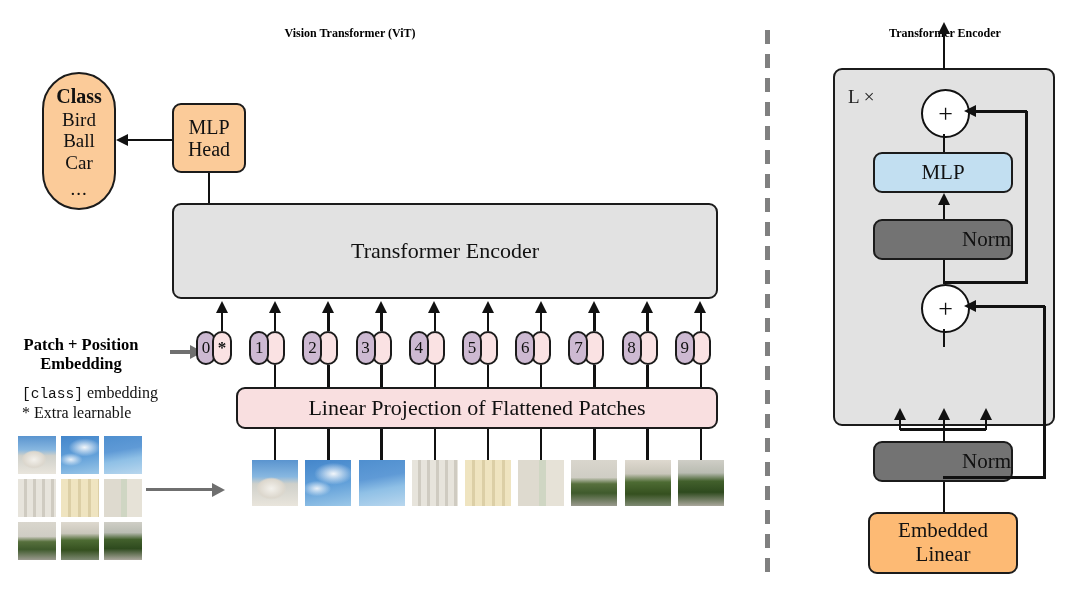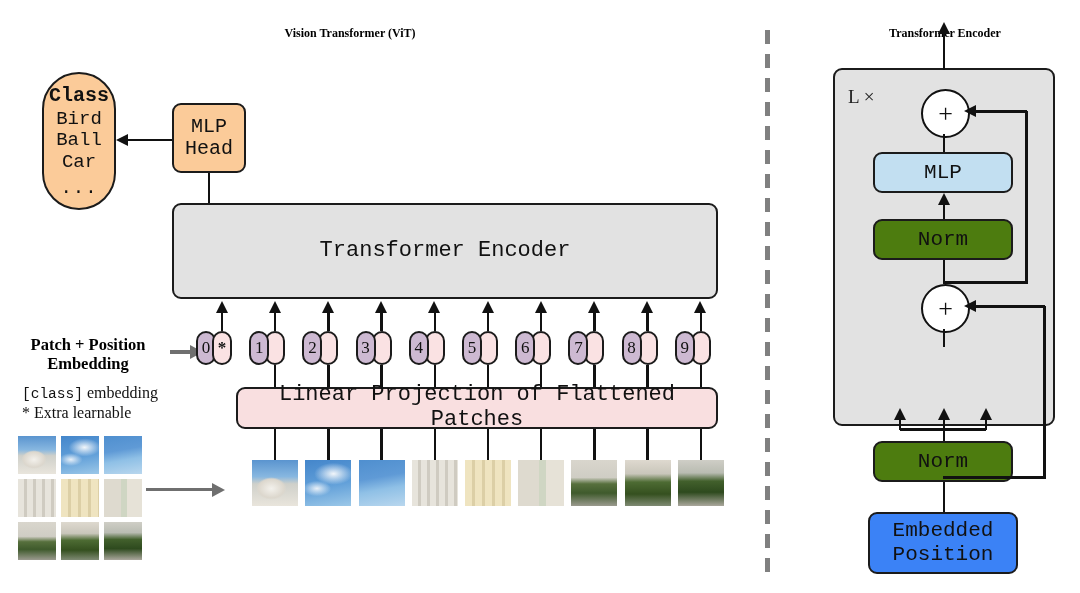--- a/index.html
+++ b/index.html
@@ -18,36 +18,36 @@
     font-weight:bold;font-size:12px;color:#000;
     text-align:center;white-space:nowrap;
   }
 
   
   .box{
     position:absolute;box-sizing:border-box;
     border:2.2px solid #1b1b1b;
     display:flex;align-items:center;justify-content:center;
     text-align:center;line-height:1.12;
-    font-family:Liberation Mono, monospace;
+    font-family:Liberation Serif, serif;
   }
   .box .lbl{display:block;}
 
   .pill{border-radius:999px;}
   .rrect{border-radius:9px;}
 
   .c-orange{background:#fbcb99;}
   .c-gray{background:#e2e2e2;}
   .c-pink{background:#f9dfe0;}
   .c-pinklight{background:#fae2e3;}
   .c-purple{background:#cdb9d2;}
   .c-blue{background:#c2dff1;}
-  .c-yellow{background:#4d7c0f;}
+  .c-yellow{background:#737373;justify-content:flex-end;}
   .c-green{background:#c6e5b4;}
-  .c-pinkbox{background:#3b82f6;}
+  .c-pinkbox{background:#fdba74;}
 
   
   .classpill{flex-direction:column;font-size:19px;padding-top:2px;}
   .classpill .head{font-weight:bold;font-size:20px;margin-bottom:1px;}
   .classpill .ln{font-size:19px;line-height:1.14;}
   .classpill .dots{letter-spacing:1px;font-size:19px;margin-top:4px;}
 
   
   .tok{position:absolute;}
   .tokhalf{
@@ -216,21 +216,21 @@
       <div class="tok" style="left: 621.6px; top: 331px; width: 36px; height: 34px;">
         <div class="tokhalf left c-purple">8</div>
         <div class="tokhalf right c-pinklight"></div>
       </div>
       <div class="tok" style="left: 674.8px; top: 331px; width: 36px; height: 34px;">
         <div class="tokhalf left c-purple">9</div>
         <div class="tokhalf right c-pinklight"></div>
       </div>
     </div>
 
-  <div class="ann-bold" style="left:8px;top:336px;width:160px;">
+  <div class="ann-bold" style="left:1px;top:336px;width:160px;">
     <div>Patch + Position</div>
     <div>Embedding</div>
   </div>
 
   <div class="wire hw wire-gray" style="left:170px;top:350px;width:22px;height:4px;"></div>
   <div class="ahead-right-gray" style="left:190px;top:345px;"></div>
 
   <div class="ann-note" style="left:22px;top:383px;width:170px;">
     <div>
       <span class="mono">[class]</span><span> embedding</span>
@@ -346,16 +346,16 @@
   </div>
 
   <div class="wire vw" style="left:942.7px;top:482px;height:42px;"></div>
   <div class="wire hw" style="left:942.7px;top:476px;width:103px;"></div>
   <div class="wire vw" style="left:1043px;top:306px;height:172px;"></div>
   <div class="wire hw" style="left:975px;top:305px;width:70px;"></div>
   <div class="ahead-left" style="left:964px;top:300px;"></div>
 
   <div class="box rrect c-pinkbox" style="left:868px;top:512px;width:150px;height:62px;font-size:21px;flex-direction:column;">
     <span class="lbl">Embedded</span>
-    <span class="lbl">Position</span>
+    <span class="lbl">Linear</span>
   </div>
 
 </div>
 
 </body></html>

